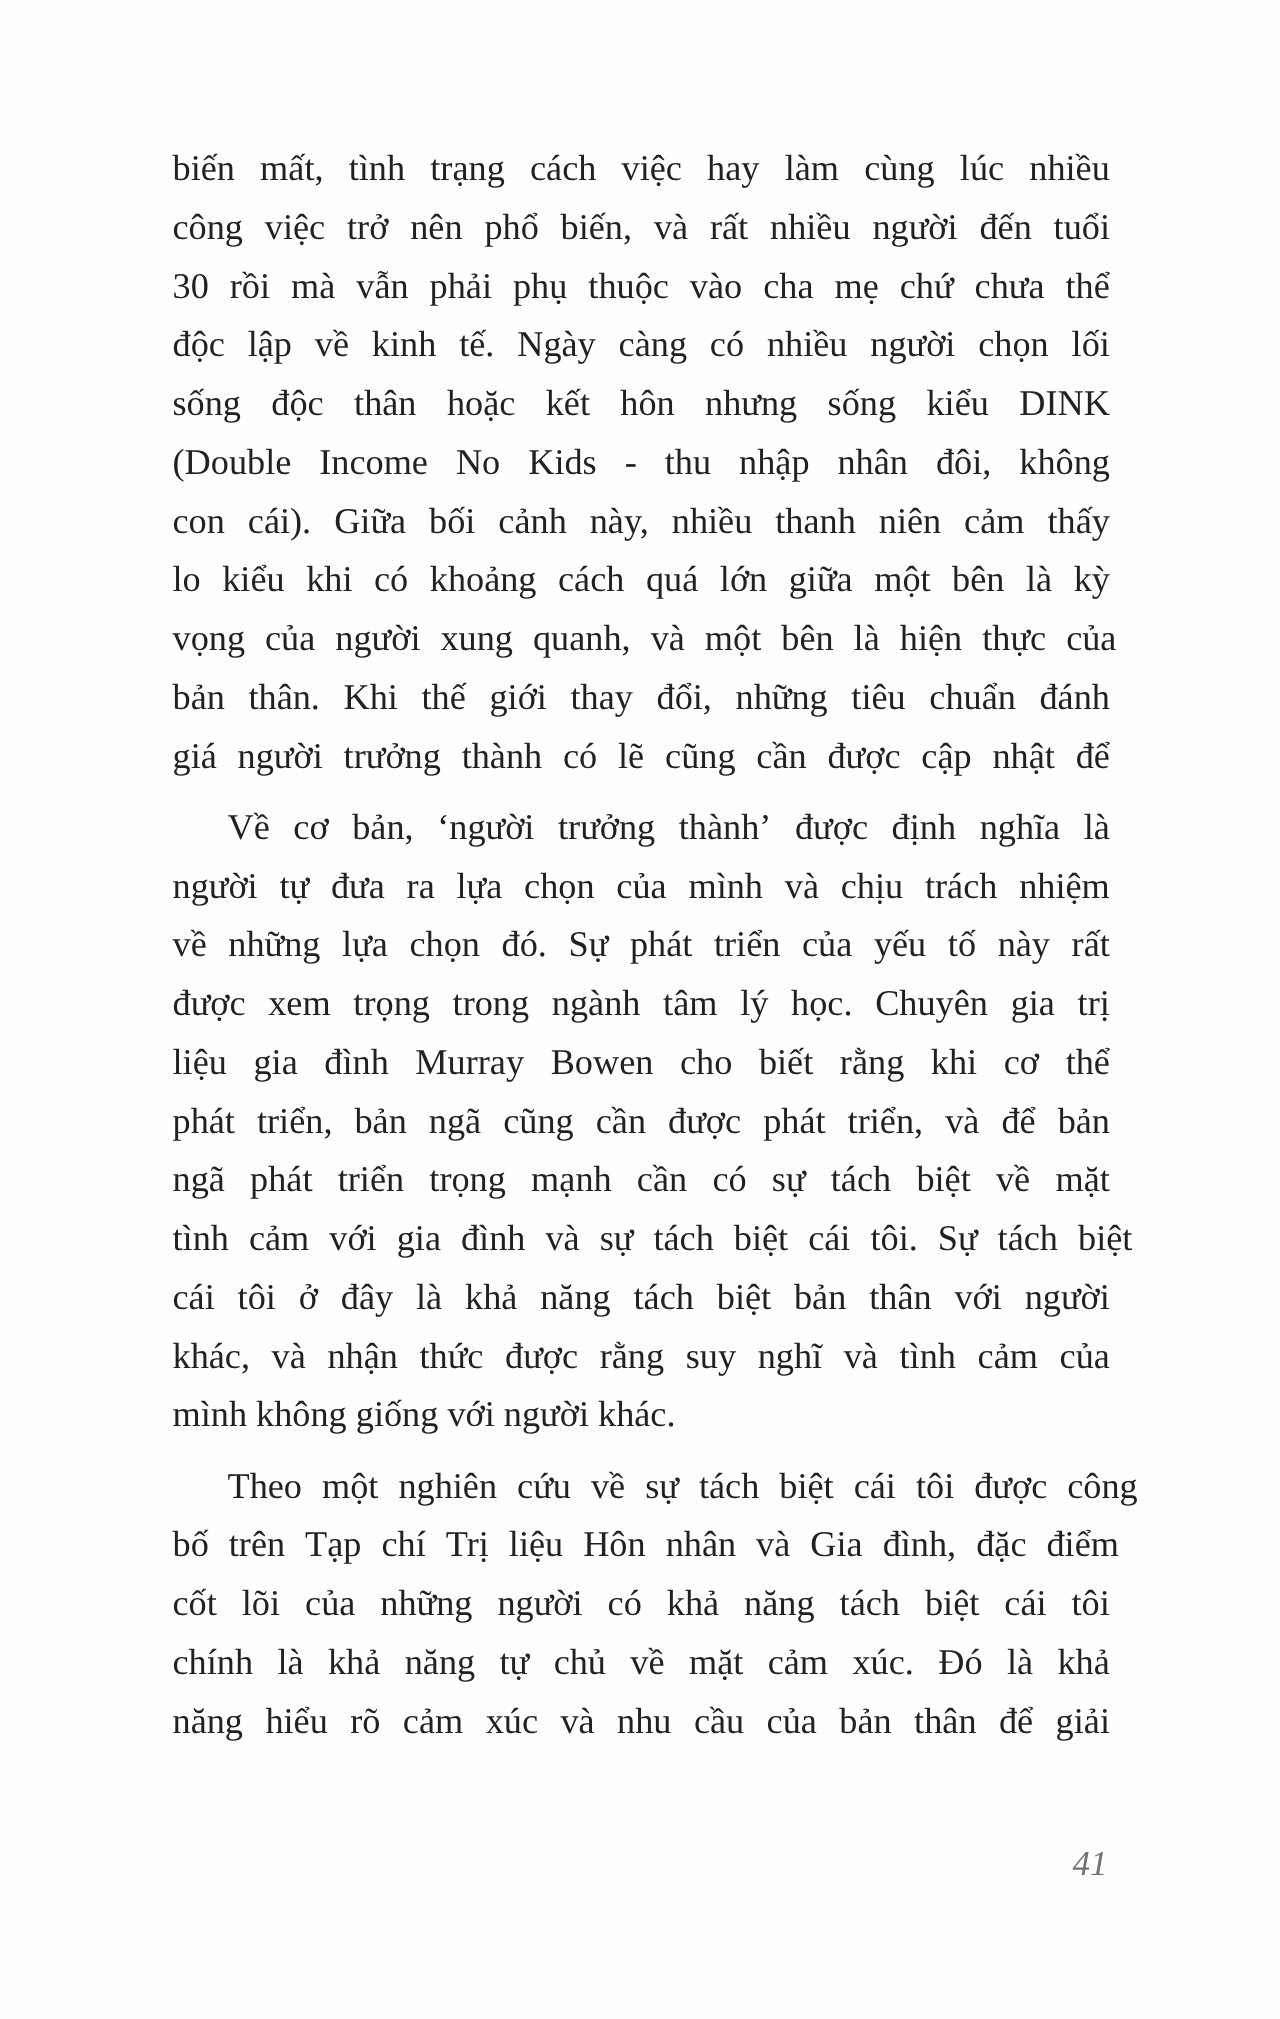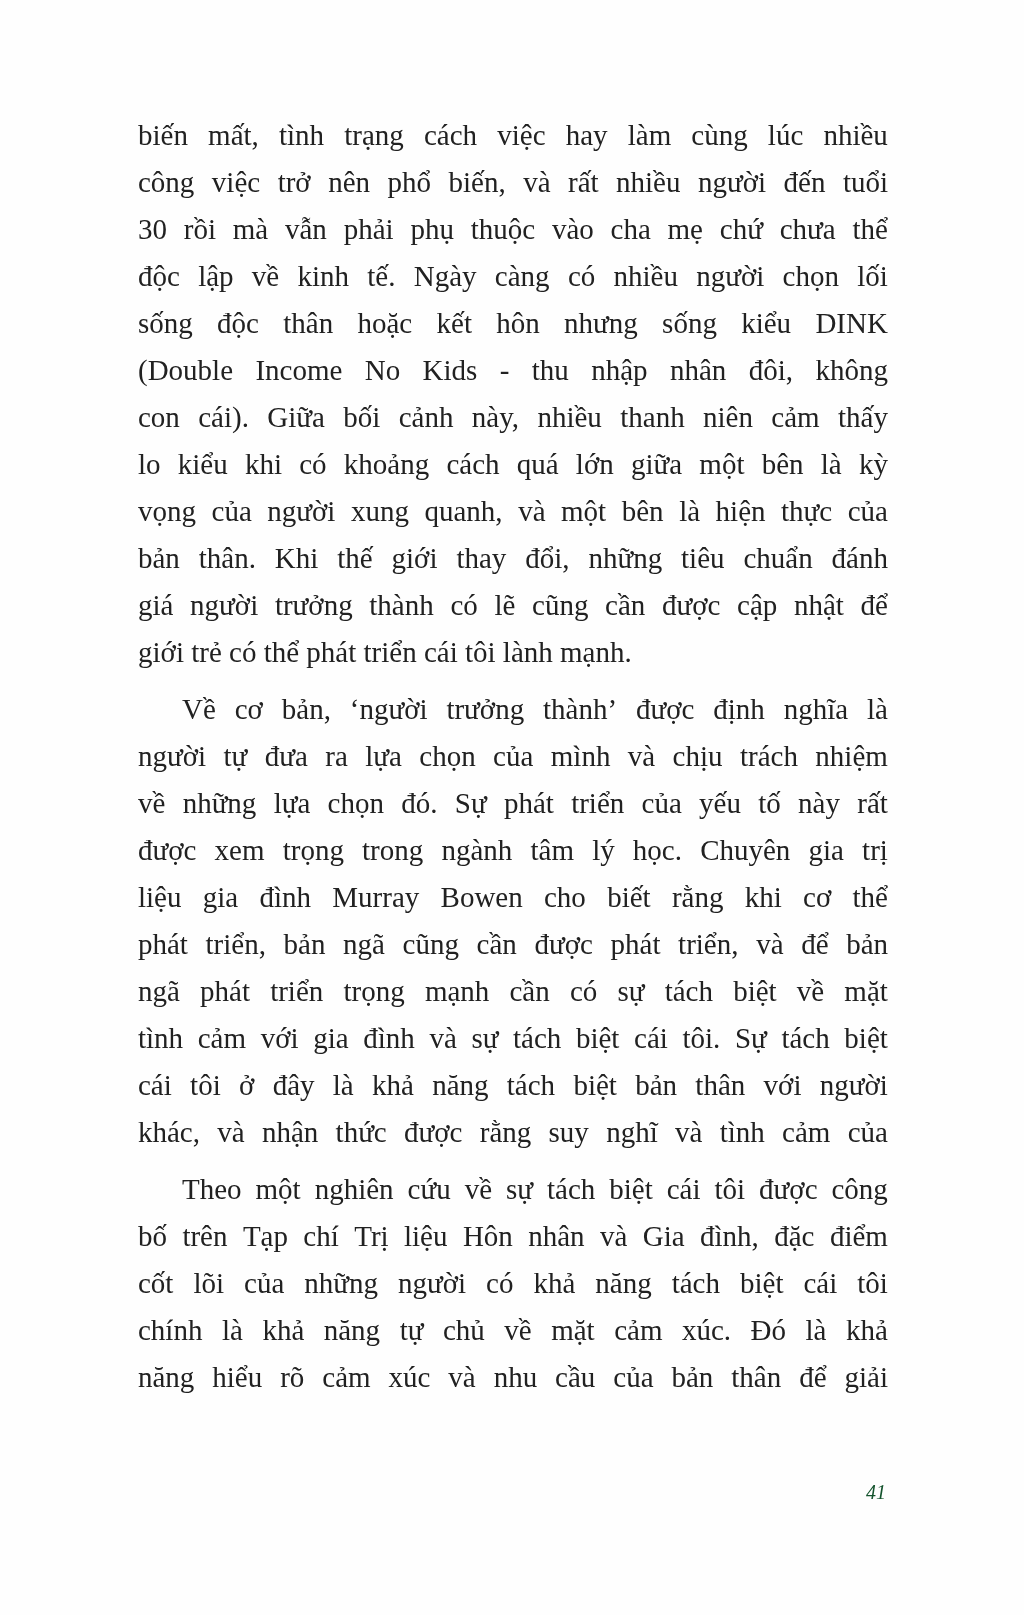--- a/index.html
+++ b/index.html
@@ -35,36 +35,37 @@
   }
   .line {
     height: 47px;
     line-height: 47px;
     white-space: nowrap;
   }
   .line.justify {
     display: flex;
     justify-content: space-between;
     align-items: center;
+    gap: 16px;
   }
   .line.justify span {
     display: inline-block;
     line-height: 47px;
   }
   .line.indent {
     padding-left: 44px;
   }
   .page-number {
     position: absolute;
     top: 1472px;
     right: 138px;
-    font-size: 20px;
+    font-size: 28px;
     line-height: 40px;
     font-style: italic;
-    color: #14532d;
+    color: #737373;
   }
 </style>
 </head>
 <body>
 
 <div class="book-page">
   <div class="text-block">
       <div class="para">
         <div class="line justify">
           <span>biến</span>
@@ -208,21 +209,20 @@
           <span>thành</span>
           <span>có</span>
           <span>lẽ</span>
           <span>cũng</span>
           <span>cần</span>
           <span>được</span>
           <span>cập</span>
           <span>nhật</span>
           <span>để</span>
         </div>
-        <div class="line">giới trẻ có thể phát triển cái tôi lành mạnh.</div>
       </div>
       <div class="para">
         <div class="line justify indent">
           <span>Về</span>
           <span>cơ</span>
           <span>bản,</span>
           <span>‘người</span>
           <span>trưởng</span>
           <span>thành’</span>
           <span>được</span>
@@ -351,20 +351,21 @@
           <span>thức</span>
           <span>được</span>
           <span>rằng</span>
           <span>suy</span>
           <span>nghĩ</span>
           <span>và</span>
           <span>tình</span>
           <span>cảm</span>
           <span>của</span>
         </div>
+        <div class="line">mình không giống với người khác.</div>
       </div>
       <div class="para">
         <div class="line justify indent">
           <span>Theo</span>
           <span>một</span>
           <span>nghiên</span>
           <span>cứu</span>
           <span>về</span>
           <span>sự</span>
           <span>tách</span>

